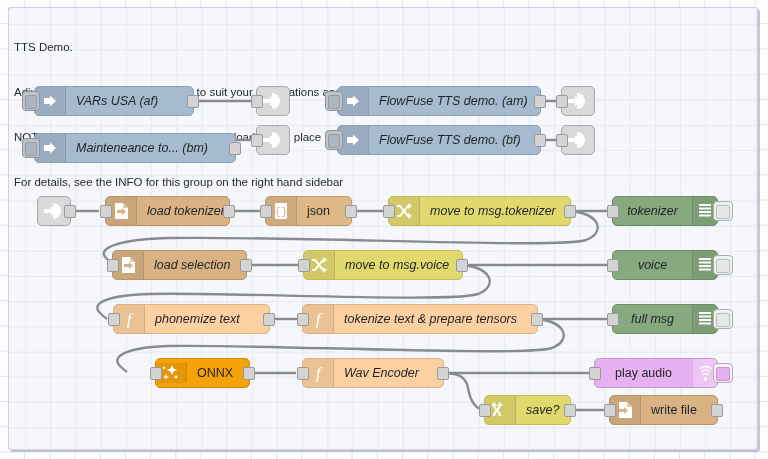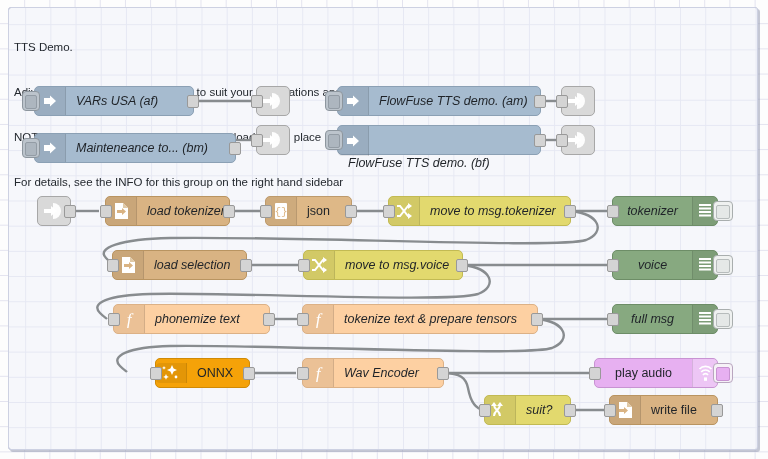--- a/index.html
+++ b/index.html
@@ -250,21 +250,21 @@
   <div class="node n-link" style="left:561px;top:86px;">
     <span class="port in"></span>
     <span class="ibox">
       <svg class="gi" width="22" height="18" viewBox="0 0 22 18">
         <path d="M10 1 a8 8 0 0 1 0 16 Z" fill="#fff" opacity=".95"></path>
         <path d="M1 7 h7 v-3 l6 5 -6 5 v-3 H1 Z" fill="#fff"></path>
       </svg>
     </span>
   </div>
 
-  <div class="node n-inject" style="left:337px;top:125px;width:204px;flex-direction:column;">
+  <div class="node n-inject" style="left:337px;top:125px;width:204px;">
     <span class="inject-btn">
         <i></i>
       </span>
     <span class="ibox">
       <svg class="gi" width="16" height="16" viewBox="0 0 16 16">
         <path d="M2 5 h6 V2.5 L14 8 l-6 5.5 V11 H2 Z" fill="#fff"></path>
       </svg>
     </span>
     <span class="label ital">FlowFuse TTS demo. (bf)</span>
     <span class="port out"></span>
@@ -470,21 +470,21 @@
   <div class="node n-switch" style="left:484px;top:395px;width:87px;">
     <span class="port in"></span>
     <span class="ibox">
       <svg class="gi" width="18" height="18" viewBox="0 0 18 18">
         <path d="M3 15 C3 9 9 9 9 4" stroke="#fff" stroke-width="2" fill="none"></path>
         <path d="M9 15 C9 9 3 9 3 4" stroke="#fff" stroke-width="2" fill="none"></path>
         <path d="M3 1 l3 4 -6 0 Z" fill="#fff"></path>
         <path d="M9 1 l3 4 -6 0 Z" fill="#fff"></path>
       </svg>
     </span>
-    <span class="label ital">suit?</span>
+    <span class="label ital">save?</span>
     <span class="port out"></span>
   </div>
 
   <div class="node n-file-out" style="left:609px;top:395px;width:109px;">
     <span class="port in"></span>
     <span class="ibox">
       <svg class="gi" width="17" height="18" viewBox="0 0 17 18">
         <path d="M2 1 h8 l5 5 v11 H2 Z" fill="#fff"></path>
         <path d="M10 1 v5 h5 Z" fill="#e0c9a6"></path>
         <path d="M2 8 h5 v-2 l4 3.5 -4 3.5 v-2 H2 Z" fill="#d9b383"></path>

